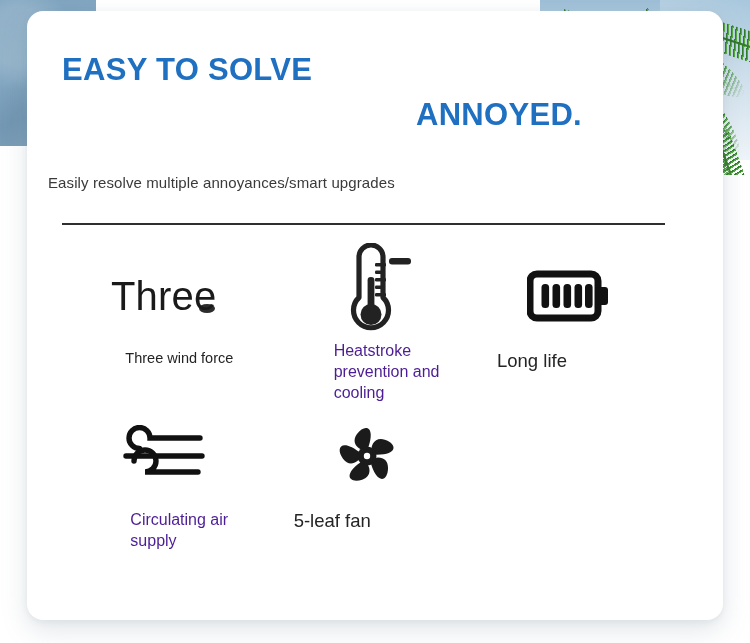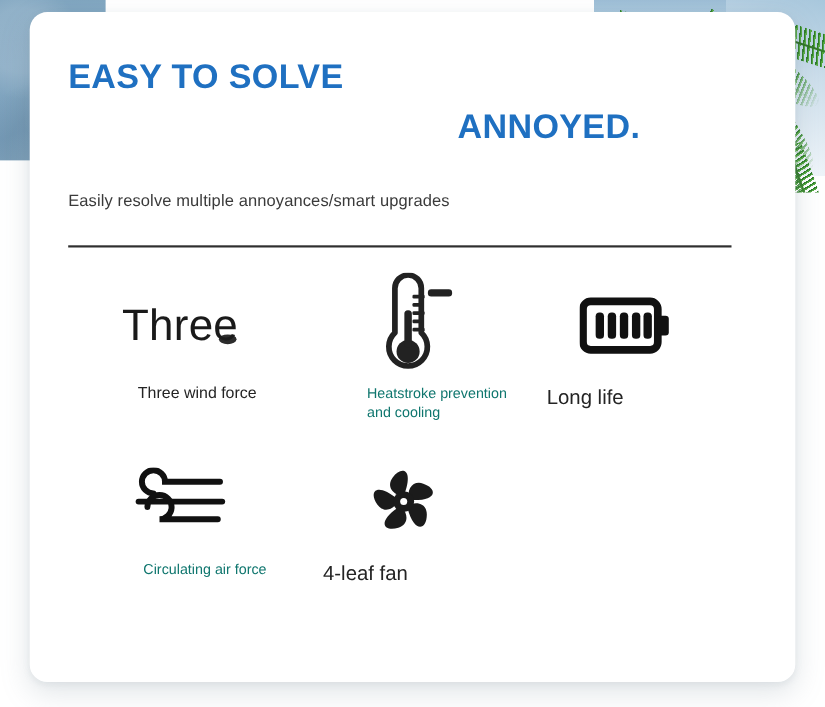--- a/index.html
+++ b/index.html
@@ -171,21 +171,21 @@
     font-weight: bold;
     font-size: 31px;
     line-height: 45px;
     letter-spacing: .3px;
   }
   .headline .l1 { display: block; }
   .headline .l2 { display: block; padding-left: 26px; text-align: right; }
 
   .subtitle {
     position: absolute;
-    left: 35px;
+    left: 21px;
     top: 163px;
     font-size: 15px;
     color: #3a3a3a;
     letter-spacing: .1px;
   }
 
   .divider {
     position: absolute;
     left: 35px;
     top: 212px;
@@ -241,22 +241,22 @@
   }
 
   .caption {
     font-size: 14.5px;
     color: #242424;
     line-height: 1.32;
     width: 140px;
     margin-left: 8px;
   }
   .caption.small {
-    font-size: 13px;
-    color: #0f766e;
+    font-size: 16px;
+    color: #4c1d95;
     width: 135px;
   }
   .caption.big {
     font-size: 18.5px;
     width: 175px;
   }
 
   
   .c1 .caption { margin-left: 10px; }
   .c2 .caption { margin-left: 8px; }
@@ -362,21 +362,21 @@
         </div>
 
         <div class="cell c4">
           <div class="icon-wrap">
             <svg width="96" height="62" viewBox="0 0 96 62">
               <path d="M84 13 H34 a10.5 10.5 0 1 0 -10.5 10.5" fill="none" stroke="#111" stroke-width="5.4" stroke-linecap="round"></path>
               <path d="M86 31 H10" fill="none" stroke="#111" stroke-width="5.4" stroke-linecap="round"></path>
               <path d="M82 47 H29 a11 11 0 1 0 -11 -11" fill="none" stroke="#111" stroke-width="5.4" stroke-linecap="round"></path>
             </svg>
           </div>
-          <div class="caption small">Circulating air force</div>
+          <div class="caption small">Circulating air supply</div>
         </div>
 
 
         <div class="cell c6">
           <div class="icon-wrap">
             <svg width="76" height="76" viewBox="0 0 76 76">
               <g fill="#1b1b1b">
                 <g transform="translate(38,38)">
                   <g>
                     <path d="M0,-5 C10,-30 -2,-33 -10,-22 C-16,-14 -10,-6 0,-5 Z" transform="rotate(0)"></path>
@@ -384,19 +384,19 @@
                     <path d="M0,-5 C10,-30 -2,-33 -10,-22 C-16,-14 -10,-6 0,-5 Z" transform="rotate(144)"></path>
                     <path d="M0,-5 C10,-30 -2,-33 -10,-22 C-16,-14 -10,-6 0,-5 Z" transform="rotate(216)"></path>
                     <path d="M0,-5 C10,-30 -2,-33 -10,-22 C-16,-14 -10,-6 0,-5 Z" transform="rotate(288)"></path>
                   </g>
                   <circle cx="0" cy="0" r="9.5" fill="#1b1b1b"></circle>
                   <circle cx="0" cy="0" r="3.2" fill="#ffffff"></circle>
                 </g>
               </g>
             </svg>
           </div>
-          <div class="caption big">4-leaf fan</div>
+          <div class="caption big">5-leaf fan</div>
         </div>
 
       </div>
     </div>
   </div>
 </div>
 
 </body></html>

